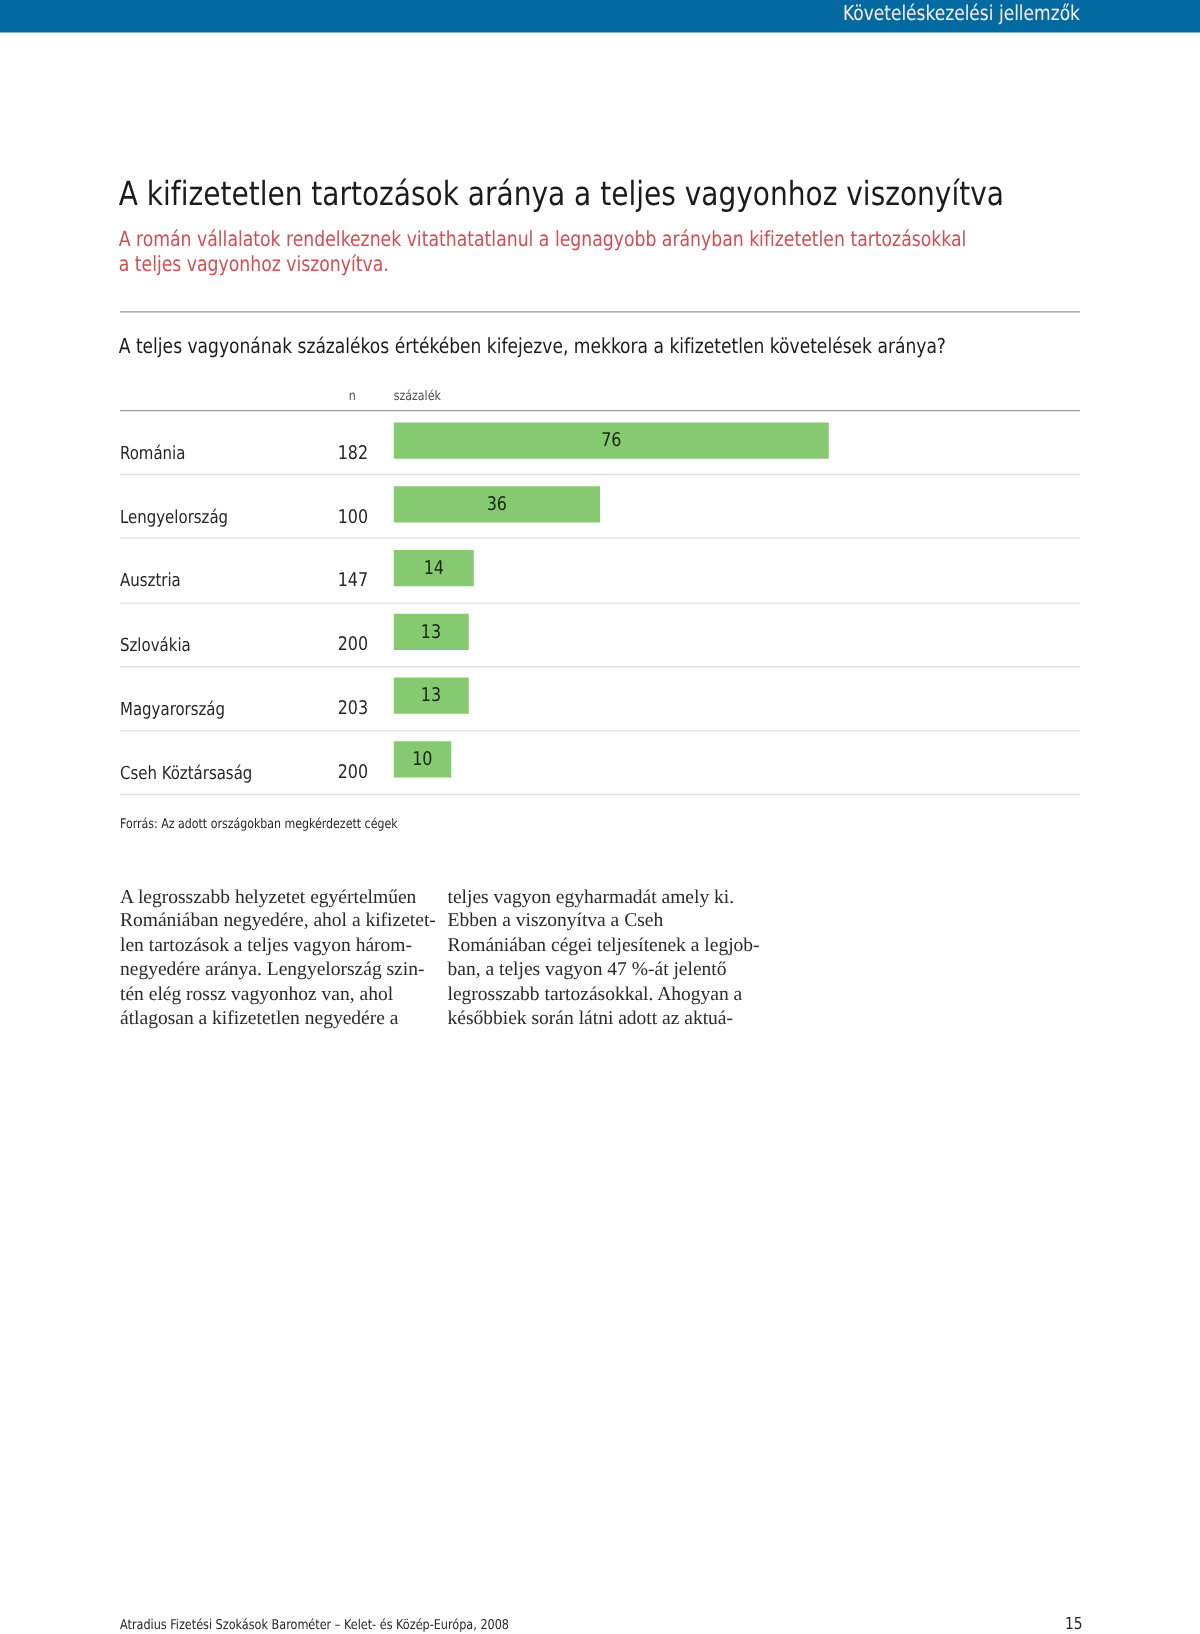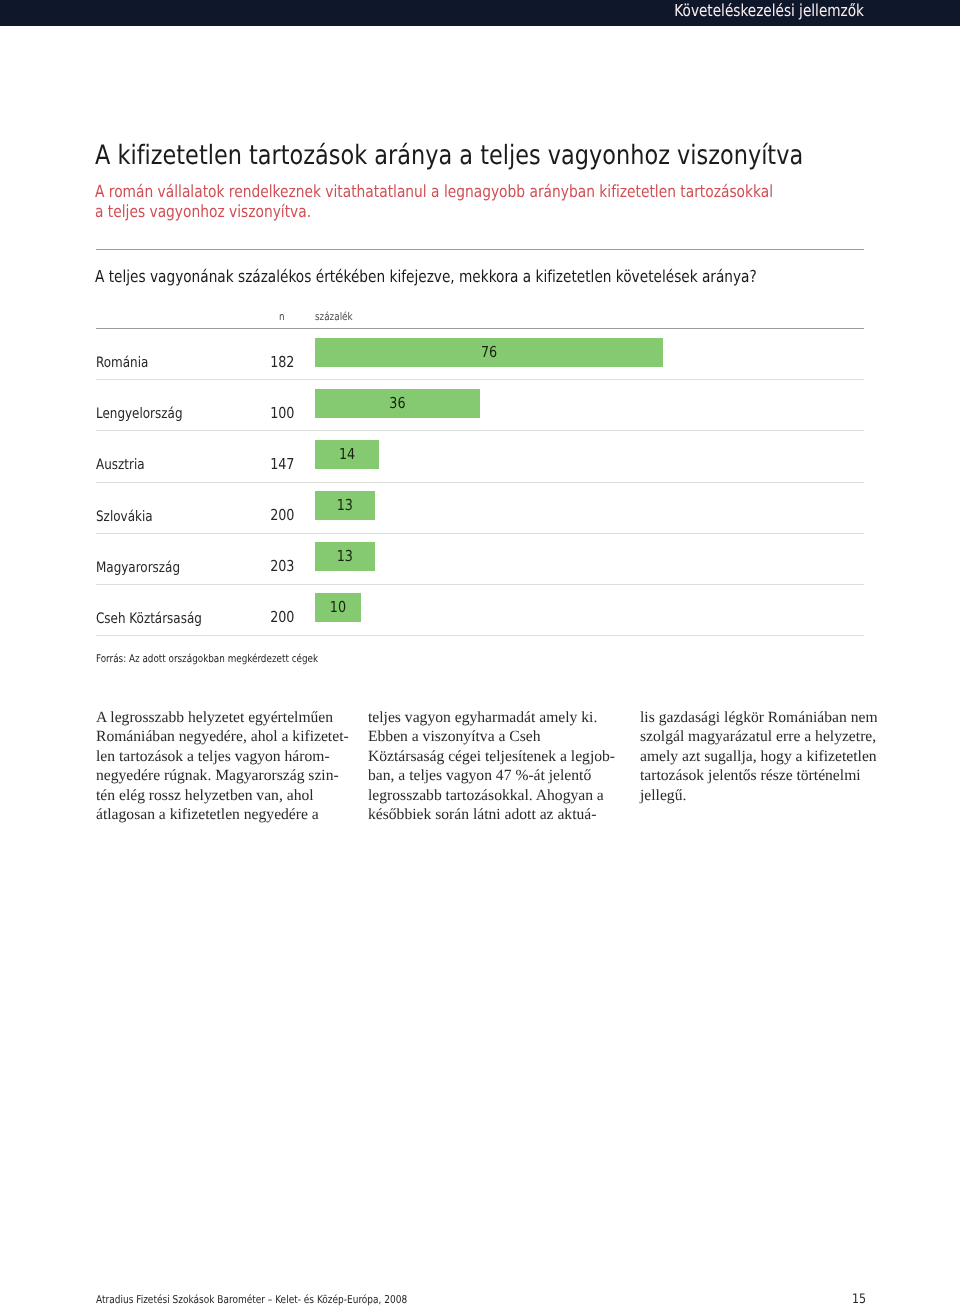--- a/index.html
+++ b/index.html
@@ -31,21 +31,21 @@
     font-variant-ligatures: none;
     font-feature-settings: "liga" 0, "clig" 0, "dlig" 0;
     font-kerning: normal;
   }
   
   .page-header {
     position: absolute;
     left: 0; top: 0;
     width: 960px;
     height: 26px;
-    background: #0f172a;
+    background: #0369a1;
   }
   .page-header-title {
     position: absolute;
     right: 96px;
     top: 0.6px;
     font-size: 16.4px;
     line-height: 19px;
     color: #fbeeef;
     white-space: nowrap;
     transform: scaleX(0.925);
@@ -167,21 +167,21 @@
     transform-origin: left top;
   }
 
   
   .cols {
     position: absolute;
     left: 96px;
     top: 707.6px;
     width: 790px;
     display: flex;
-    gap: 27px;
+    gap: 17px;
   }
   .col {
     width: 245px;
     font-family: "Liberation Serif", serif;
     font-size: 15.62px;
     color: #2a2a2c;
     text-align: left;
   }
   .bodyline {
     height: 19.55px;
@@ -263,35 +263,28 @@
     <div class="rule-light" style="top: 634.8px;"></div>
   </div>
 
 <div class="source">Forrás: Az adott országokban megkérdezett cégek</div>
 
 <div class="cols">
   <div class="col" id="bodycol0">
       <div class="bodyline">A legrosszabb helyzetet egyértelműen</div>
       <div class="bodyline">Romániában negyedére, ahol a kifizetet-</div>
       <div class="bodyline">len tartozások a teljes vagyon három-</div>
-      <div class="bodyline">negyedére rúgnak. Magyarország szin-</div>
-      <div class="bodyline">tén elég rossz helyzetben van, ahol</div>
+      <div class="bodyline">negyedére aránya. Lengyelország szin-</div>
+      <div class="bodyline">tén elég rossz vagyonhoz van, ahol</div>
       <div class="bodyline">átlagosan a kifizetetlen negyedére a</div>
     </div>
   <div class="col" id="bodycol1">
       <div class="bodyline">teljes vagyon egyharmadát amely ki.</div>
       <div class="bodyline">Ebben a viszonyítva a Cseh</div>
-      <div class="bodyline">Köztársaság cégei teljesítenek a legjob-</div>
+      <div class="bodyline">Romániában cégei teljesítenek a legjob-</div>
       <div class="bodyline">ban, a teljes vagyon 47 %-át jelentő</div>
       <div class="bodyline">legrosszabb tartozásokkal. Ahogyan a</div>
       <div class="bodyline">későbbiek során látni adott az aktuá-</div>
     </div>
-  <div class="col" id="bodycol2">
-      <div class="bodyline">lis gazdasági légkör Romániában nem</div>
-      <div class="bodyline">szolgál magyarázatul erre a helyzetre,</div>
-      <div class="bodyline">amely azt sugallja, hogy a kifizetetlen</div>
-      <div class="bodyline">tartozások jelentős része történelmi</div>
-      <div class="bodyline">jellegű.</div>
-    </div>
 </div>
 
 <div class="footer-text">Atradius Fizetési Szokások Barométer – Kelet- és Közép-Európa, 2008</div>
 <div class="footer-page">15</div>
 
 </body></html>

